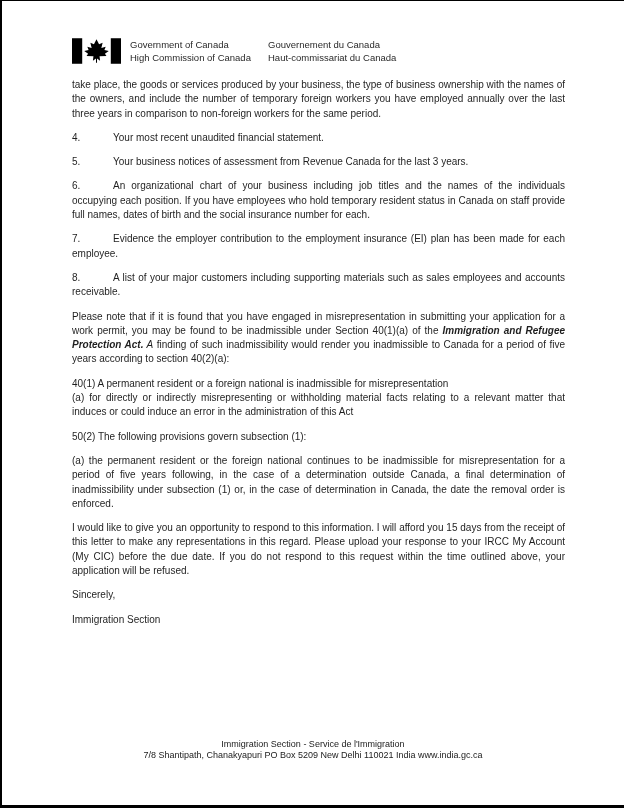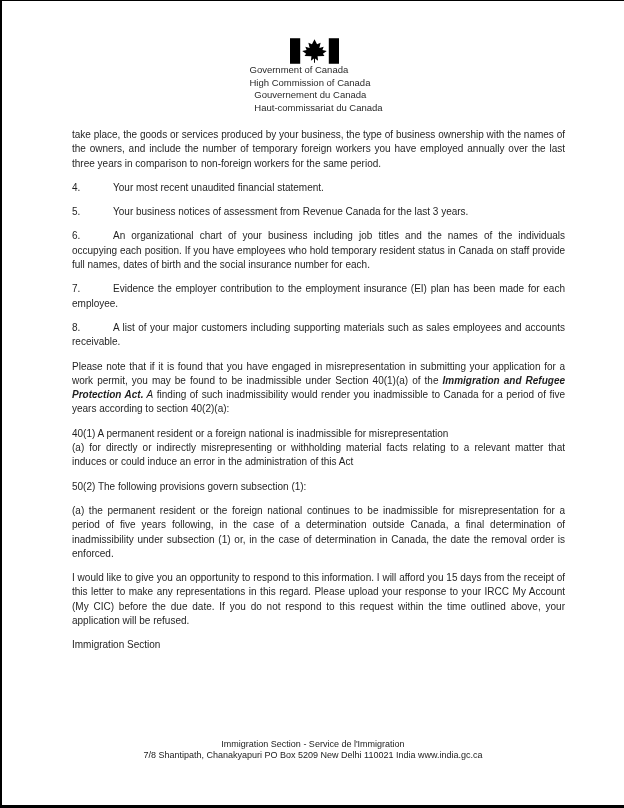--- a/index.html
+++ b/index.html
@@ -12,23 +12,22 @@
     border-top: 1px solid #000;
     border-left: 2px solid #000;
     border-bottom: 3px solid #000;
     font-family: "Liberation Sans", sans-serif;
     color: #1f1f1f;
     overflow: hidden;
   }
   
   .letterhead {
     display: flex;
-    align-items: center;
+    align-items: flex-end;
     margin: 34px 59px 0 70px;
-    flex-direction: column;
   }
   .flag { margin-top: 3px; margin-right: 9px; }
   .flag svg { display: block; }
   .dept { font-size: 9.5px; line-height: 12.5px; color: #2a2a2a; }
   .dept-en { width: 138px; }
   .dept-fr { }
   
   .letter-body {
     margin: 14px 59px 0 70px;
     font-size: 10px;
@@ -96,20 +95,21 @@
     <p><span>Please note that if it is found that you have engaged in misrepresentation in submitting your application for a work permit, you may be found to be inadmissible under Section 40(1)(a) of the </span><span class="act-title">Immigration and Refugee Protection Act.</span><span class="it"> A</span><span> finding of such inadmissibility would render you inadmissible to Canada for a period of five years according to section 40(2)(a):</span></p>
 
     <p><span>40(1) A permanent resident or a foreign national is inadmissible for misrepresentation</span><br><span>(a) for directly or indirectly misrepresenting or withholding material facts relating to a relevant matter that induces or could induce an error in the administration of this Act</span></p>
 
     <p class="mt-10">50(2) The following provisions govern subsection (1):</p>
 
     <p class="mt-5">(a) the permanent resident or the foreign national continues to be inadmissible for misrepresentation for a period of five years following, in the case of a determination outside Canada, a final determination of inadmissibility under subsection (1) or, in the case of determination in Canada, the date the removal order is enforced.</p>
 
     <p>I would like to give you an opportunity to respond to this information.  I will afford you 15 days from the receipt of this letter to make any representations in this regard.  Please upload your response to your IRCC My Account (My CIC) before the due date.  If you do not respond to this request within the time outlined above, your application will be refused.</p>
 
+    <p class="closing">Sincerely,</p>
 
     <p class="signature">Immigration Section</p>
 
   </main>
 
   <footer class="page-footer">
     <div>Immigration Section - Service de l'Immigration</div>
     <div>7/8 Shantipath, Chanakyapuri PO Box 5209 New Delhi 110021 India www.india.gc.ca</div>
   </footer>
 

